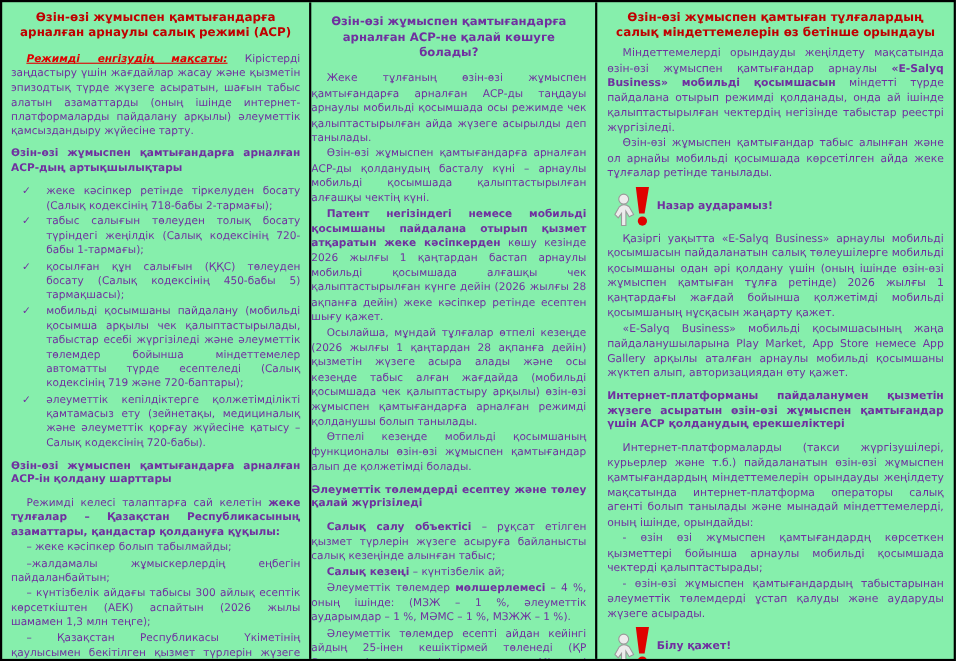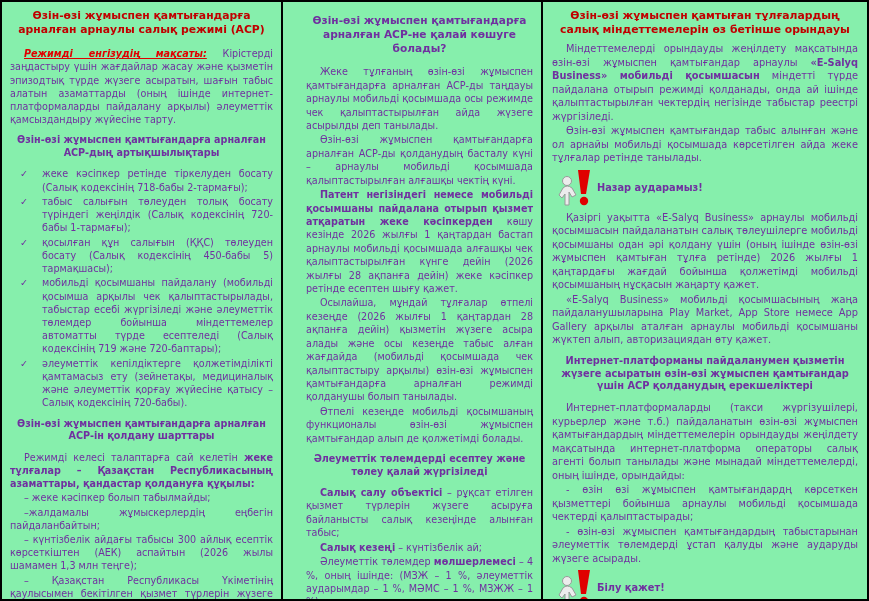--- a/index.html
+++ b/index.html
@@ -7,26 +7,26 @@
     width:869px; height:601px; box-sizing:border-box;
     border:2px solid #000;
     display:flex; flex-direction:row;
     background:#86efac;
     font-family:"DejaVu Sans", sans-serif;
     color:#7030A0;
     overflow:hidden;
   }
   .col { box-sizing:border-box; overflow:hidden; text-align:justify; }
   .col-1 { width:281px; border-right:2px solid #000; padding:5px 8px 4px 8px; font-size:9.6px; line-height:1.38; }
-  .col-2 { width:260px; border-right:2px solid #000; padding:5px 8px 4px 23px; font-size:9.6px; line-height:1.40; }
+  .col-2 { width:260px; border-right:2px solid #000; padding:5px 8px 4px 0; font-size:9.6px; line-height:1.40; }
   .col-3 { flex:1; padding:5px 9px 1px 9px; font-size:9.8px; line-height:1.38; }
 
   .title-red { color:#C00000; font-weight:bold; text-align:center; font-size:10.8px; line-height:1.3; margin:2px 0 0 0; }
   .title-purple { color:#7030A0; font-weight:bold; text-align:center; font-size:10.6px; line-height:1.3; margin:2px 0 0 0; }
-  .heading-purple { color:#7030A0; font-weight:bold; text-align:center; line-height:1.3; margin:8px 0 8px 0; }
+  .heading-purple { color:#7030A0; font-weight:bold; line-height:1.3; margin:8px 0 8px 0; }
   .spacer { height:10px; }
   .spacer-sm { height:5px; }
 
   p.body-p { margin:0 0 1px 0; text-indent:14px; }
   .goal-label { color:#E00000; font-weight:bold; font-style:italic; text-decoration:underline; }
   .bold { font-weight:bold; }
 
   .check-item { position:relative; padding-left:32px; margin:0 0 1px 0; }
   .check-mark { position:absolute; left:10px; top:0; font-weight:bold; }
 

